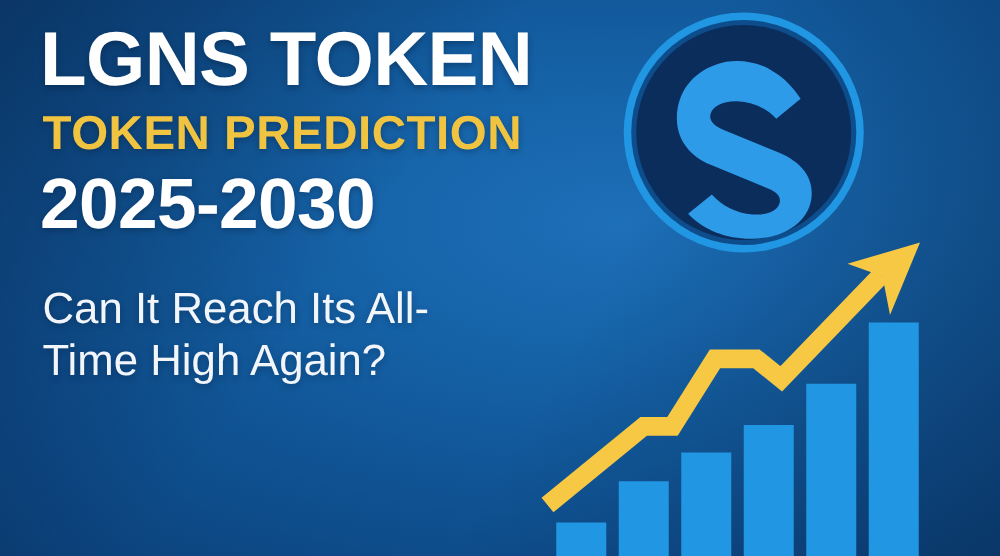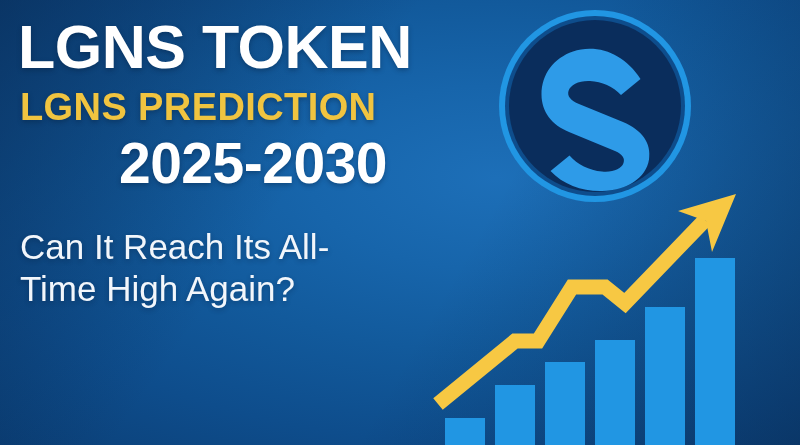--- a/index.html
+++ b/index.html
@@ -35,21 +35,21 @@
     inset: 0;
     pointer-events: none;
     background:
       linear-gradient(125deg, rgba(8,38,76,.55) 0%, rgba(8,38,76,0) 38%),
       linear-gradient(300deg, rgba(7,34,70,.45) 0%, rgba(7,34,70,0) 42%);
   }
 
   
   .text-block {
     position: absolute;
-    left: 18px;
+    left: 32px;
     top: 18px;
     width: 470px;
     z-index: 5;
   }
 
   .headline {
     margin: 0;
     color: #ffffff;
     font-size: 61px;
     line-height: 0.98;
@@ -72,21 +72,20 @@
 
   .years {
     margin: 9px 0 0 0;
     color: #ffffff;
     font-size: 57px;
     line-height: 1;
     font-weight: bold;
     letter-spacing: -0.5px;
     white-space: nowrap;
     text-shadow: 0 2px 5px rgba(4,24,50,.35);
-    text-align: center;
   }
 
   .tagline {
     margin: 34px 0 0 2px;
     color: #f2f6fb;
     font-size: 35px;
     line-height: 1.22;
     font-weight: normal;
     width: 360px;
     text-shadow: 0 2px 5px rgba(4,24,50,.3);
@@ -115,21 +114,21 @@
   .chart svg { display: block; width: 100%; height: 100%; }
 </style>
 </head>
 <body>
 
 <div id="poster">
 
   <div class="text-block">
     <h1 class="headline">LGNS TOKEN</h1>
 
-    <div class="subhead">LGNS PREDICTION</div>
+    <div class="subhead">TOKEN PREDICTION</div>
 
     <div class="years">2025-2030</div>
 
     <div class="tagline">Can It Reach Its All-Time High Again?</div>
   </div>
 
   <div class="logo">
     <svg viewBox="0 0 196 196" xmlns="http://www.w3.org/2000/svg">
 
       <circle cx="98" cy="98" r="96" fill="#2196E3"></circle>

